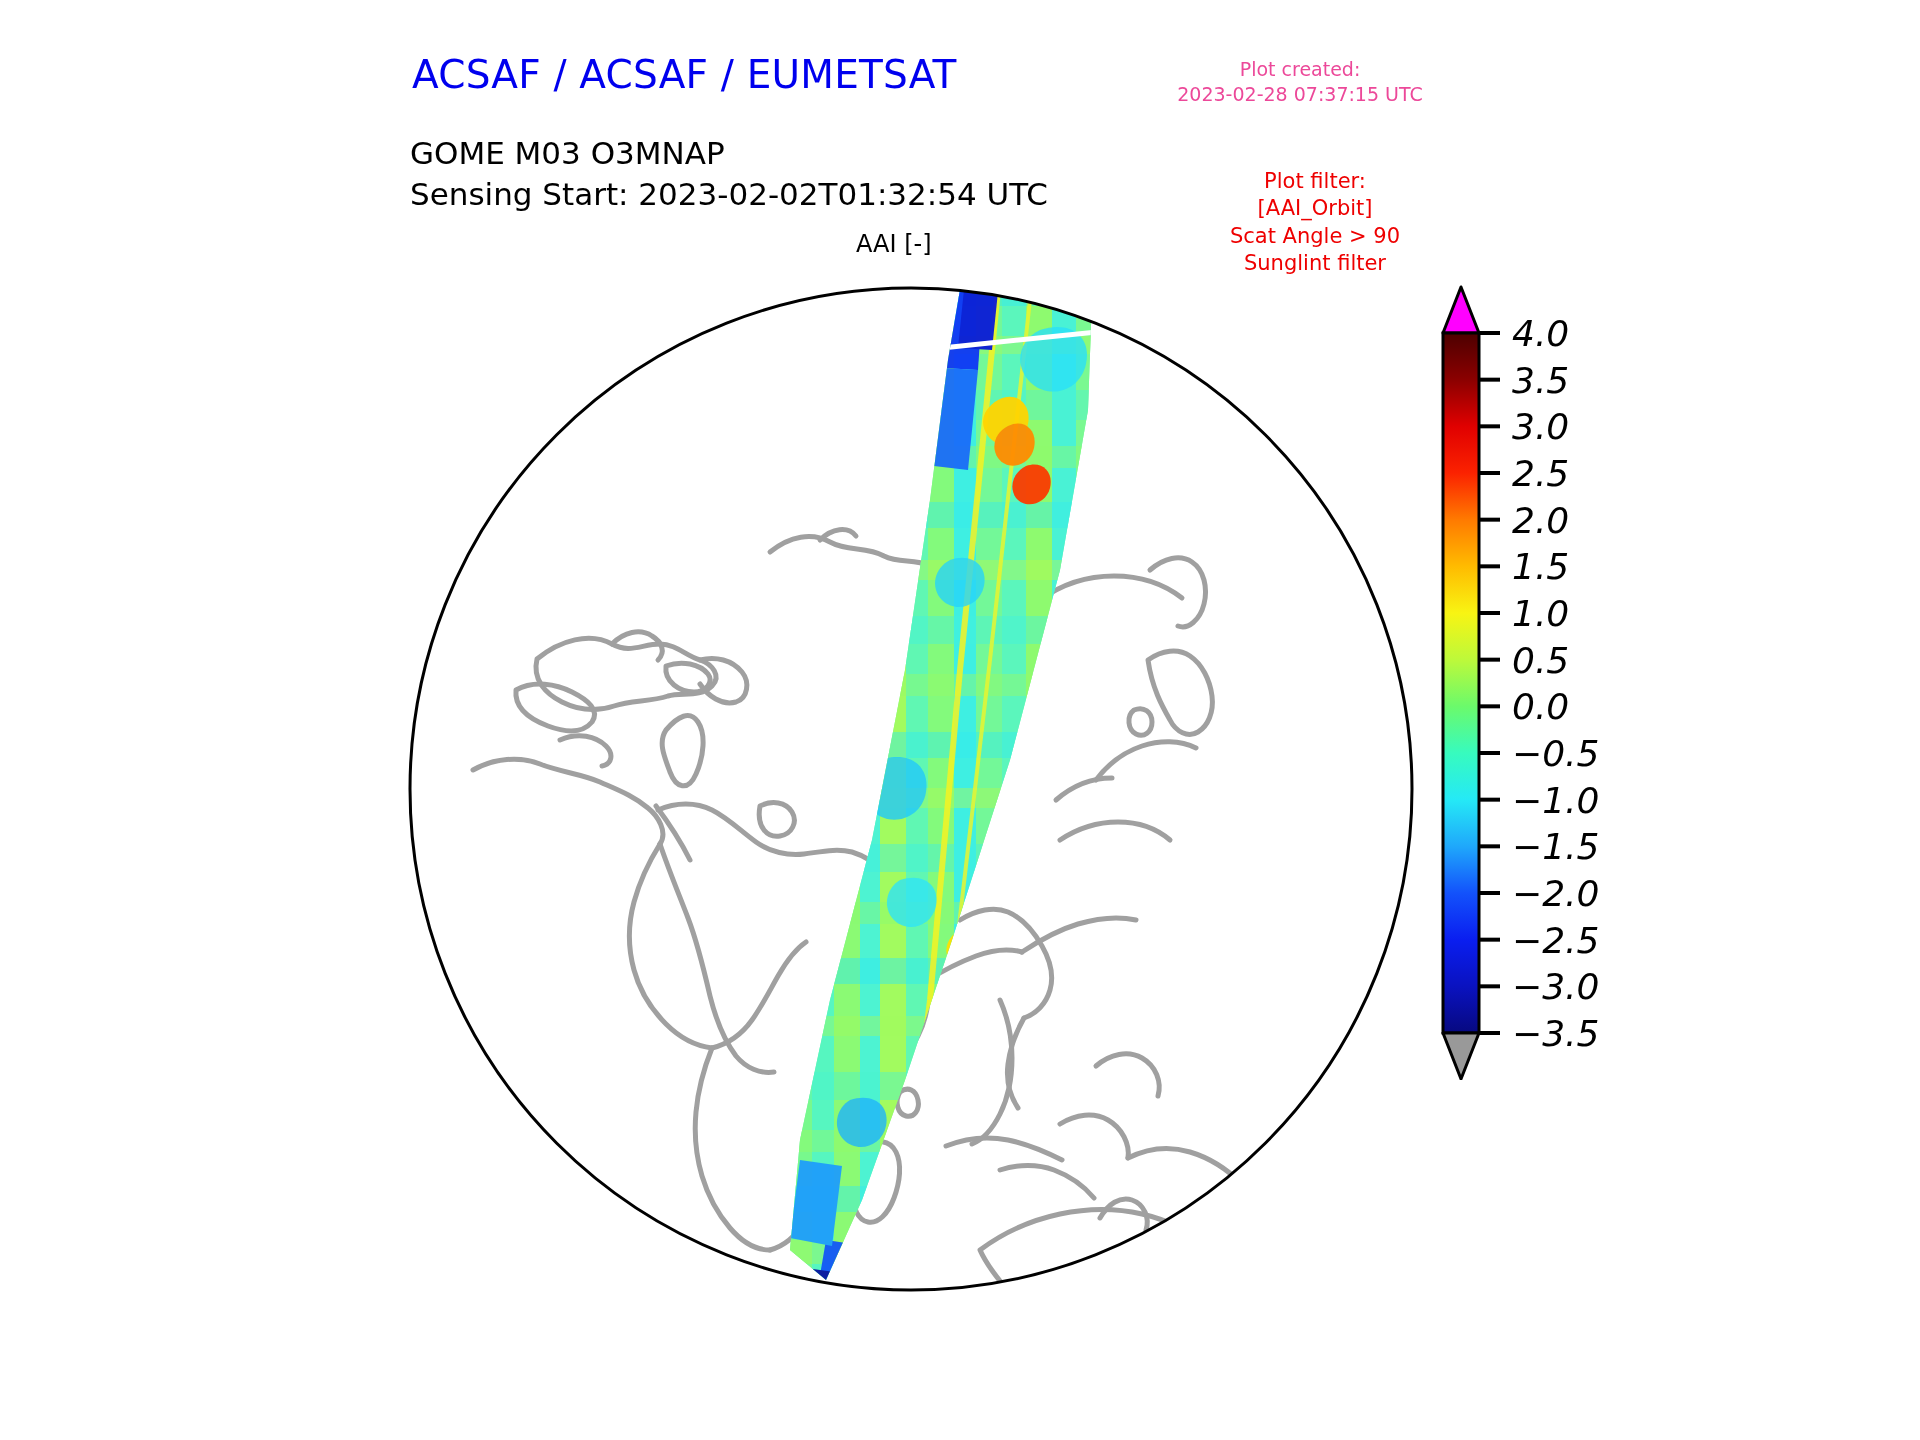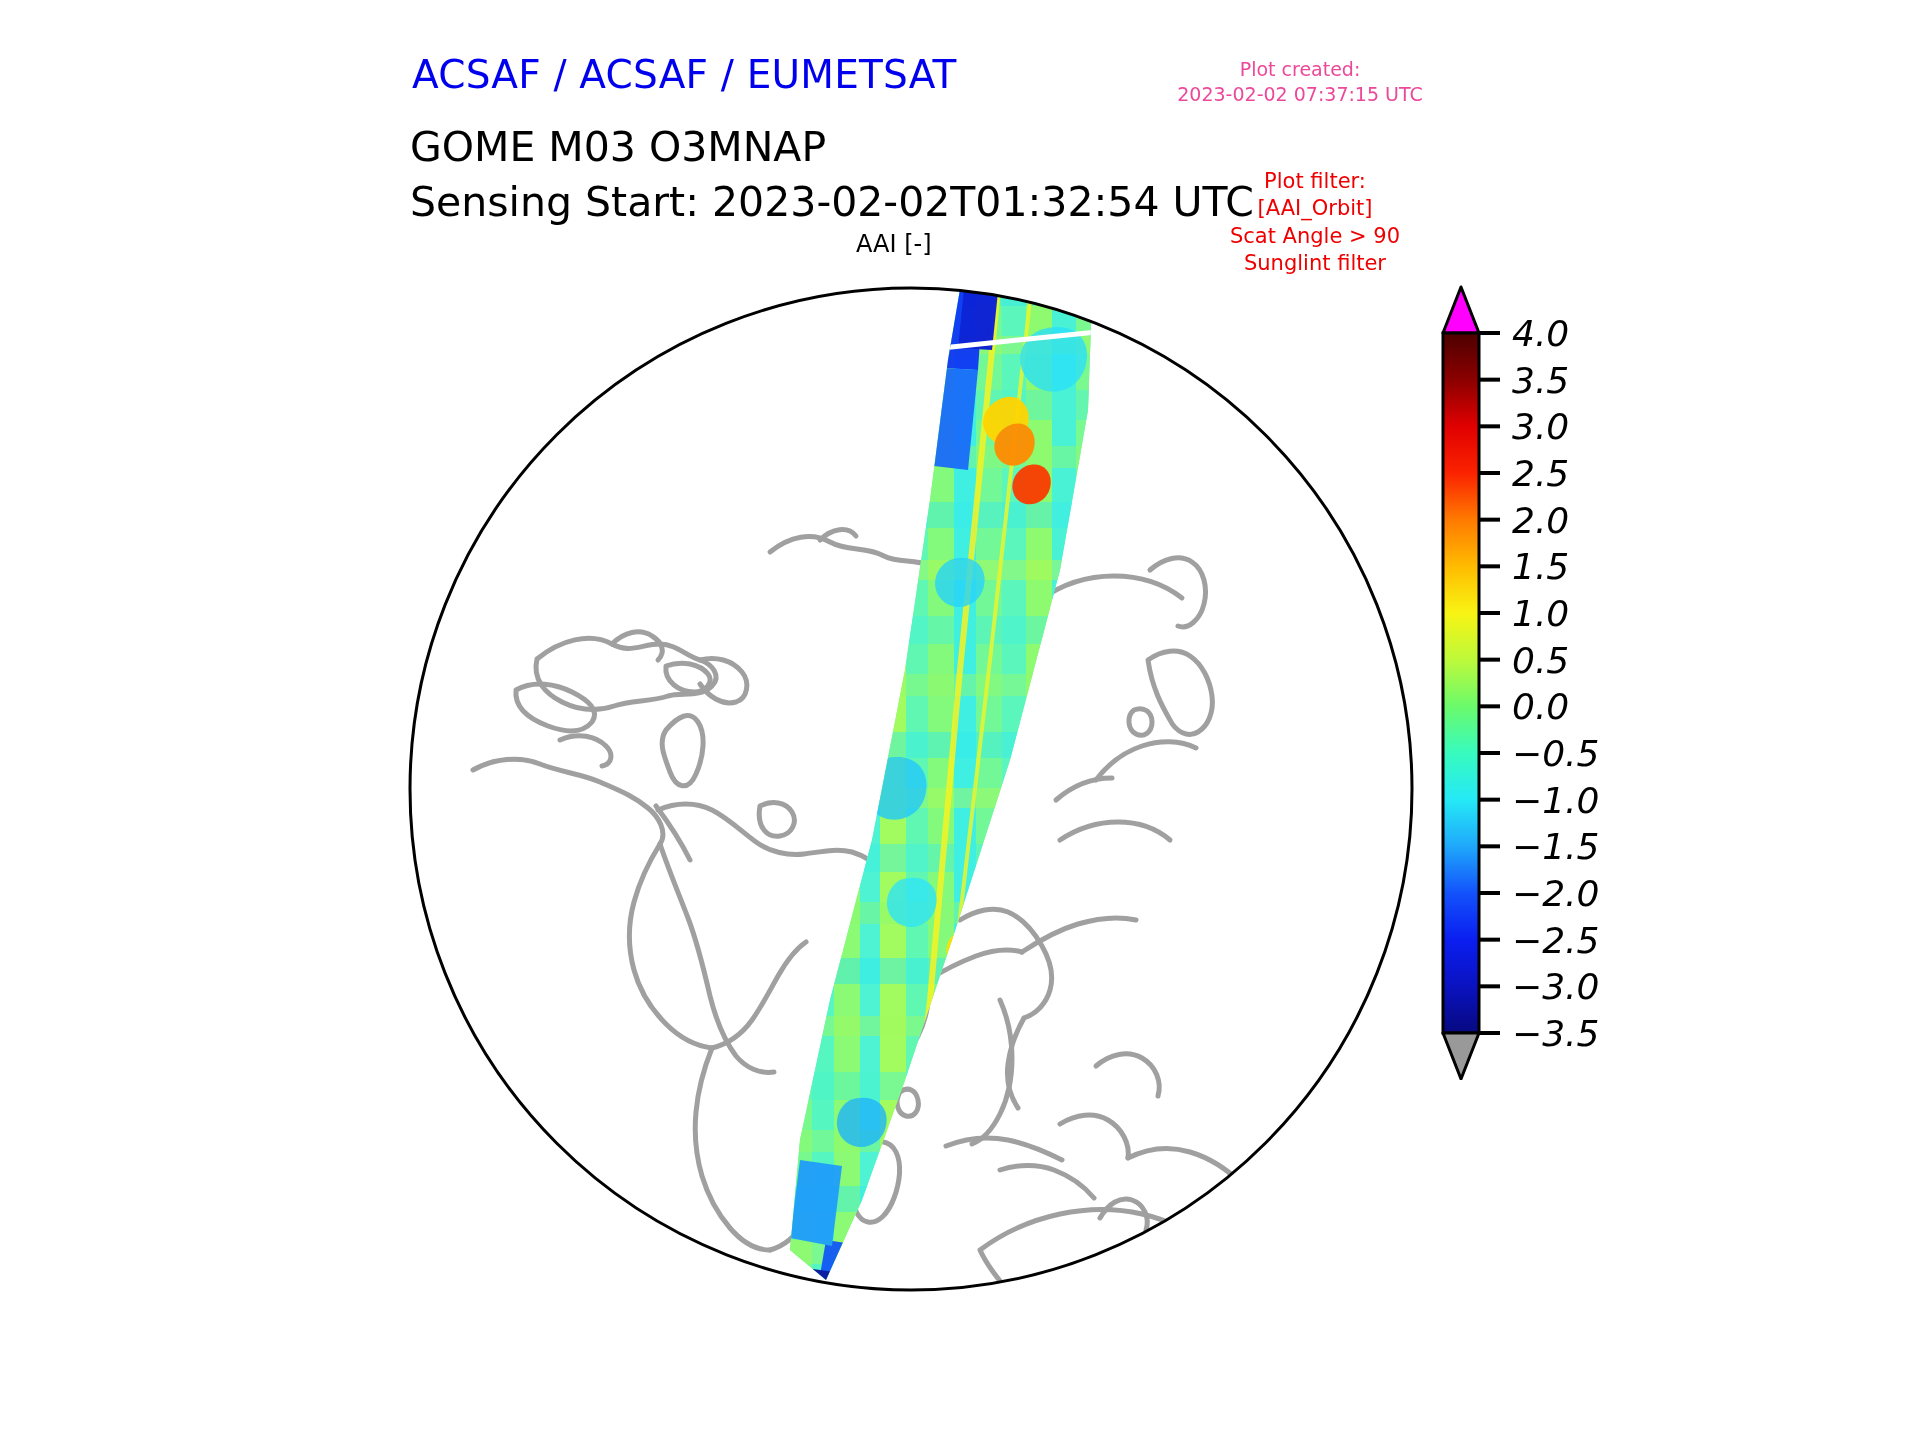--- a/index.html
+++ b/index.html
@@ -35,22 +35,22 @@
     text-align: center;
     font-size: 19px;
     color: #ec4899;
     line-height: 1.32;
   }
   .plot-created div { white-space: nowrap; }
 
   .main-title {
     position: absolute;
     left: 410px;
-    top: 120px;
-    font-size: 41px;
+    top: 133px;
+    font-size: 31px;
     color: #000000;
     line-height: 1.33;
     white-space: nowrap;
   }
   .subtitle-line2 { white-space: nowrap; }
   .aai-label {
     position: absolute;
     left: 856px;
     top: 230px;
     font-size: 24px;
@@ -98,21 +98,21 @@
 </style>
 </head>
 <body>
 
 <div id="page">
 
   <div class="org-title">ACSAF / ACSAF / EUMETSAT</div>
 
   <div class="plot-created">
     <div>Plot created:</div>
-    <div>2023-02-02 07:37:15 UTC</div>
+    <div>2023-02-28 07:37:15 UTC</div>
   </div>
 
   <div class="main-title">
     <div>GOME M03 O3MNAP</div>
     <div class="subtitle-line2">Sensing Start: 2023-02-02T01:32:54 UTC</div>
   </div>
 
   <div class="aai-label">AAI [-]</div>
 
   <div class="plot-filter">

